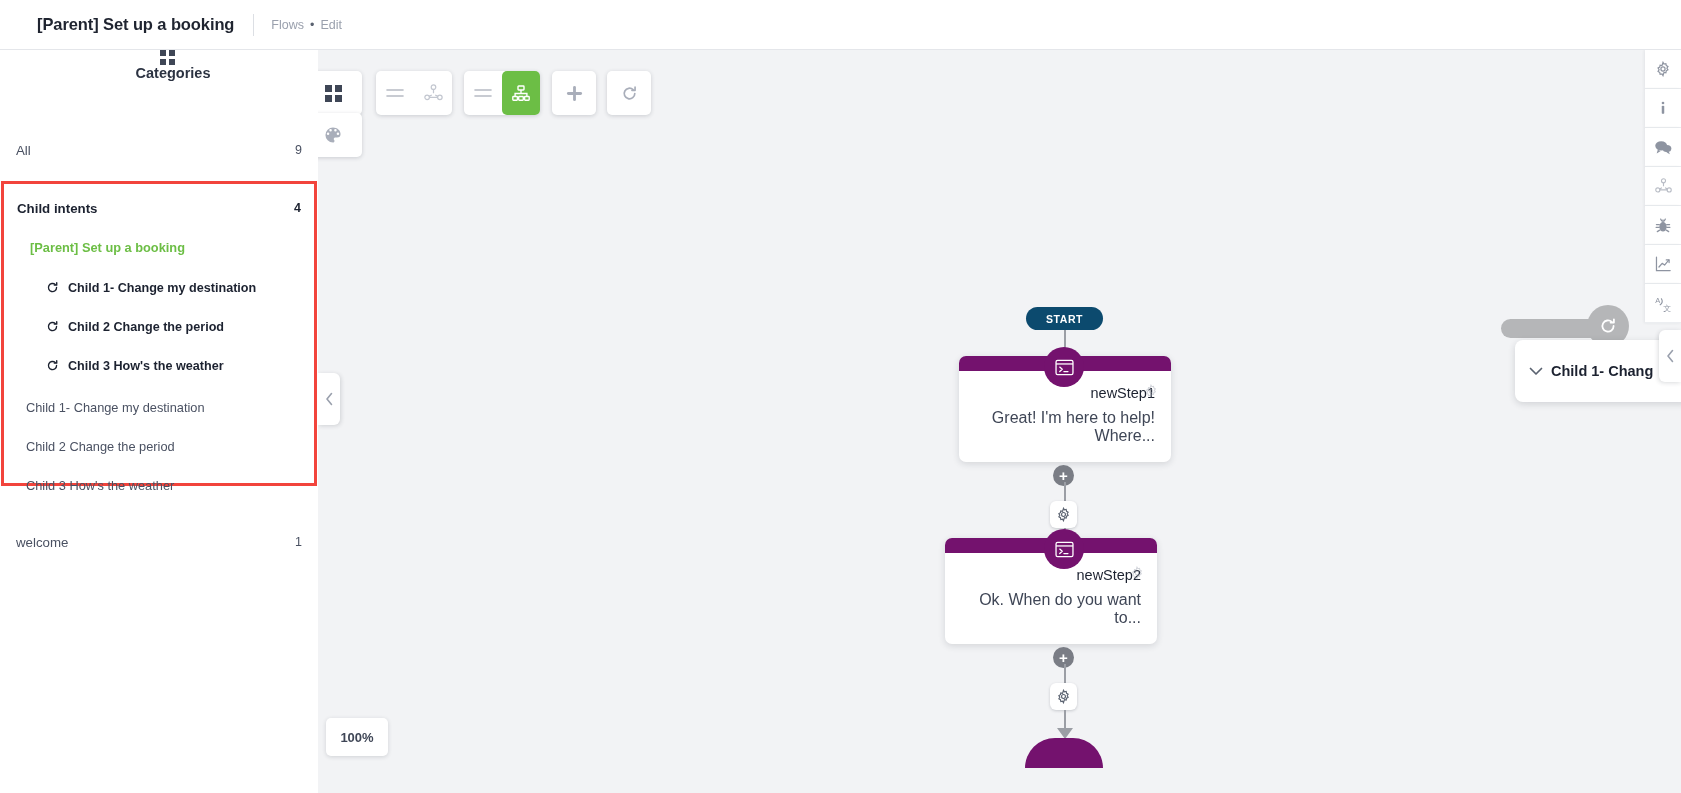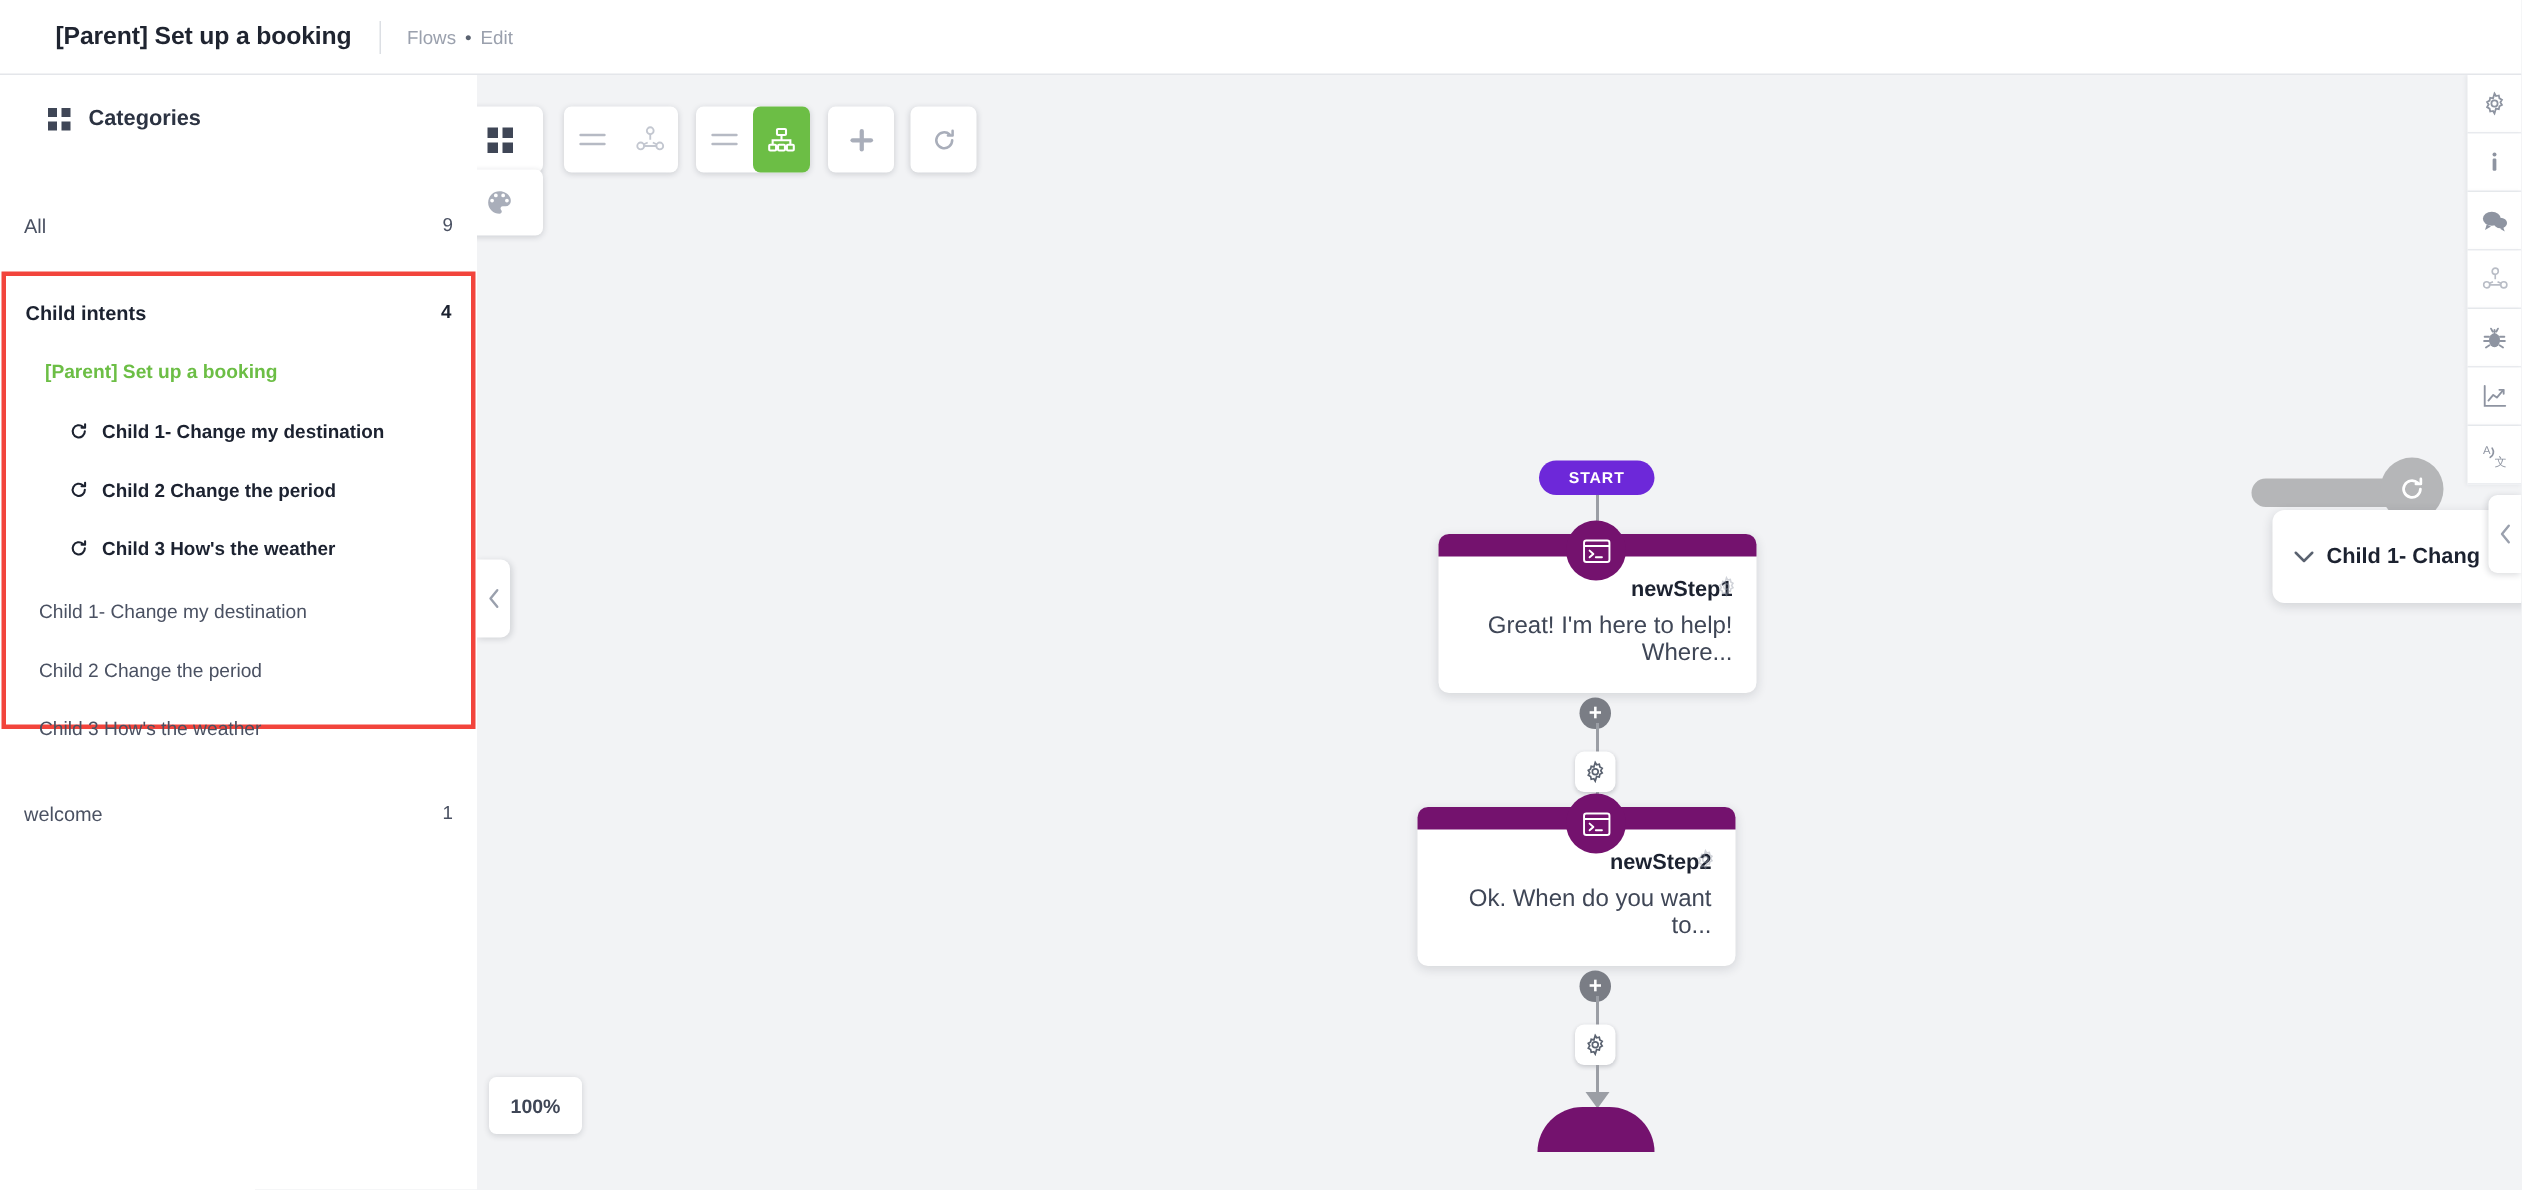--- a/index.html
+++ b/index.html
@@ -22,21 +22,21 @@
   }
   #header-sep { width: 1px; height: 22px; background: #dcdfe4; margin: 0 17px 0 19px; }
   .crumb { font-size: 12.5px; color: #9aa0ad; }
   .crumb-dot { font-size: 12.5px; color: #5a6270; margin: 0 6px; }
 
   
   #sidebar {
     position: absolute; top: 50px; left: 0; width: 318px; height: 743px;
     background: #ffffff; z-index: 30;
   }
-  #cat-header { display: flex; align-items: center; height: 58px; padding-left: 32px; }
+  #cat-header { display: flex; align-items: center; height: 58px; padding-left: 16px; flex-direction: column; }
   .grid-icon { width: 15px; height: 15px; display: grid;
     grid-template-columns: 6px 6px; grid-template-rows: 6px 6px; gap: 3px; }
   .grid-icon i { display:block; width:6px; height:6px; background:#3f4656; }
   #cat-title { margin-left: 12px; font-size: 14.5px; font-weight: bold; color: #2c3342; }
 
   .cat-row {
     display: flex; align-items: center; justify-content: space-between;
     height: 36px; padding: 0 16px; font-size: 13.3px; color: #4a5162;
     cursor: pointer;
   }
@@ -88,32 +88,32 @@
   #zoom-badge {
     position: absolute; left: 8px; top: 668px; width: 62px; height: 38px;
     background: #fff; border-radius: 5px; box-shadow: 0 1px 4px rgba(30,36,50,.16);
     display: flex; align-items: center; justify-content: center;
     font-size: 13px; font-weight: bold; color: #3f4656; cursor: pointer;
   }
 
   
   #flow { position: absolute; left: 0; top: 0; width: 1363px; height: 743px; }
   .start-pill {
-    position: absolute; width: 77px; height: 23px; background: #6d28d9;
+    position: absolute; width: 77px; height: 23px; background: #0c4a6e;
     border-radius: 12px; display: flex; align-items: center; justify-content: center;
     color: #fff; font-size: 10.5px; font-weight: bold; letter-spacing: .6px;
     cursor: pointer;
   }
   .node-card {
     position: absolute; width: 212px; background: #fff; border-radius: 7px;
     box-shadow: 0 2px 7px rgba(30,36,50,.14); cursor: pointer;
   }
   .node-bar { height: 15px; background: #74126e; border-radius: 7px 7px 0 0; }
   .node-body { padding: 14px 16px 17px 16px; position: relative; }
-  .node-title { font-size: 14.5px; font-weight: bold; color: #1c2230; }
+  .node-title { font-size: 14.5px; font-weight: normal; color: #1c2230; }
   .node-text { font-size: 16px; color: #3f4656; margin-top: 8px; }
   .node-gear { position: absolute; right: 13px; top: 13px; opacity: .45; }
   .node-badge {
     position: absolute; width: 40px; height: 40px; border-radius: 50%;
     background: #74126e; display: flex; align-items: center; justify-content: center;
   }
   .conn-line { position: absolute; width: 2px; background: #9b9ea5; }
   .conn-plus {
     position: absolute; width: 21px; height: 21px; border-radius: 50%;
     background: #7a7d85; display:flex; align-items:center; justify-content:center;

